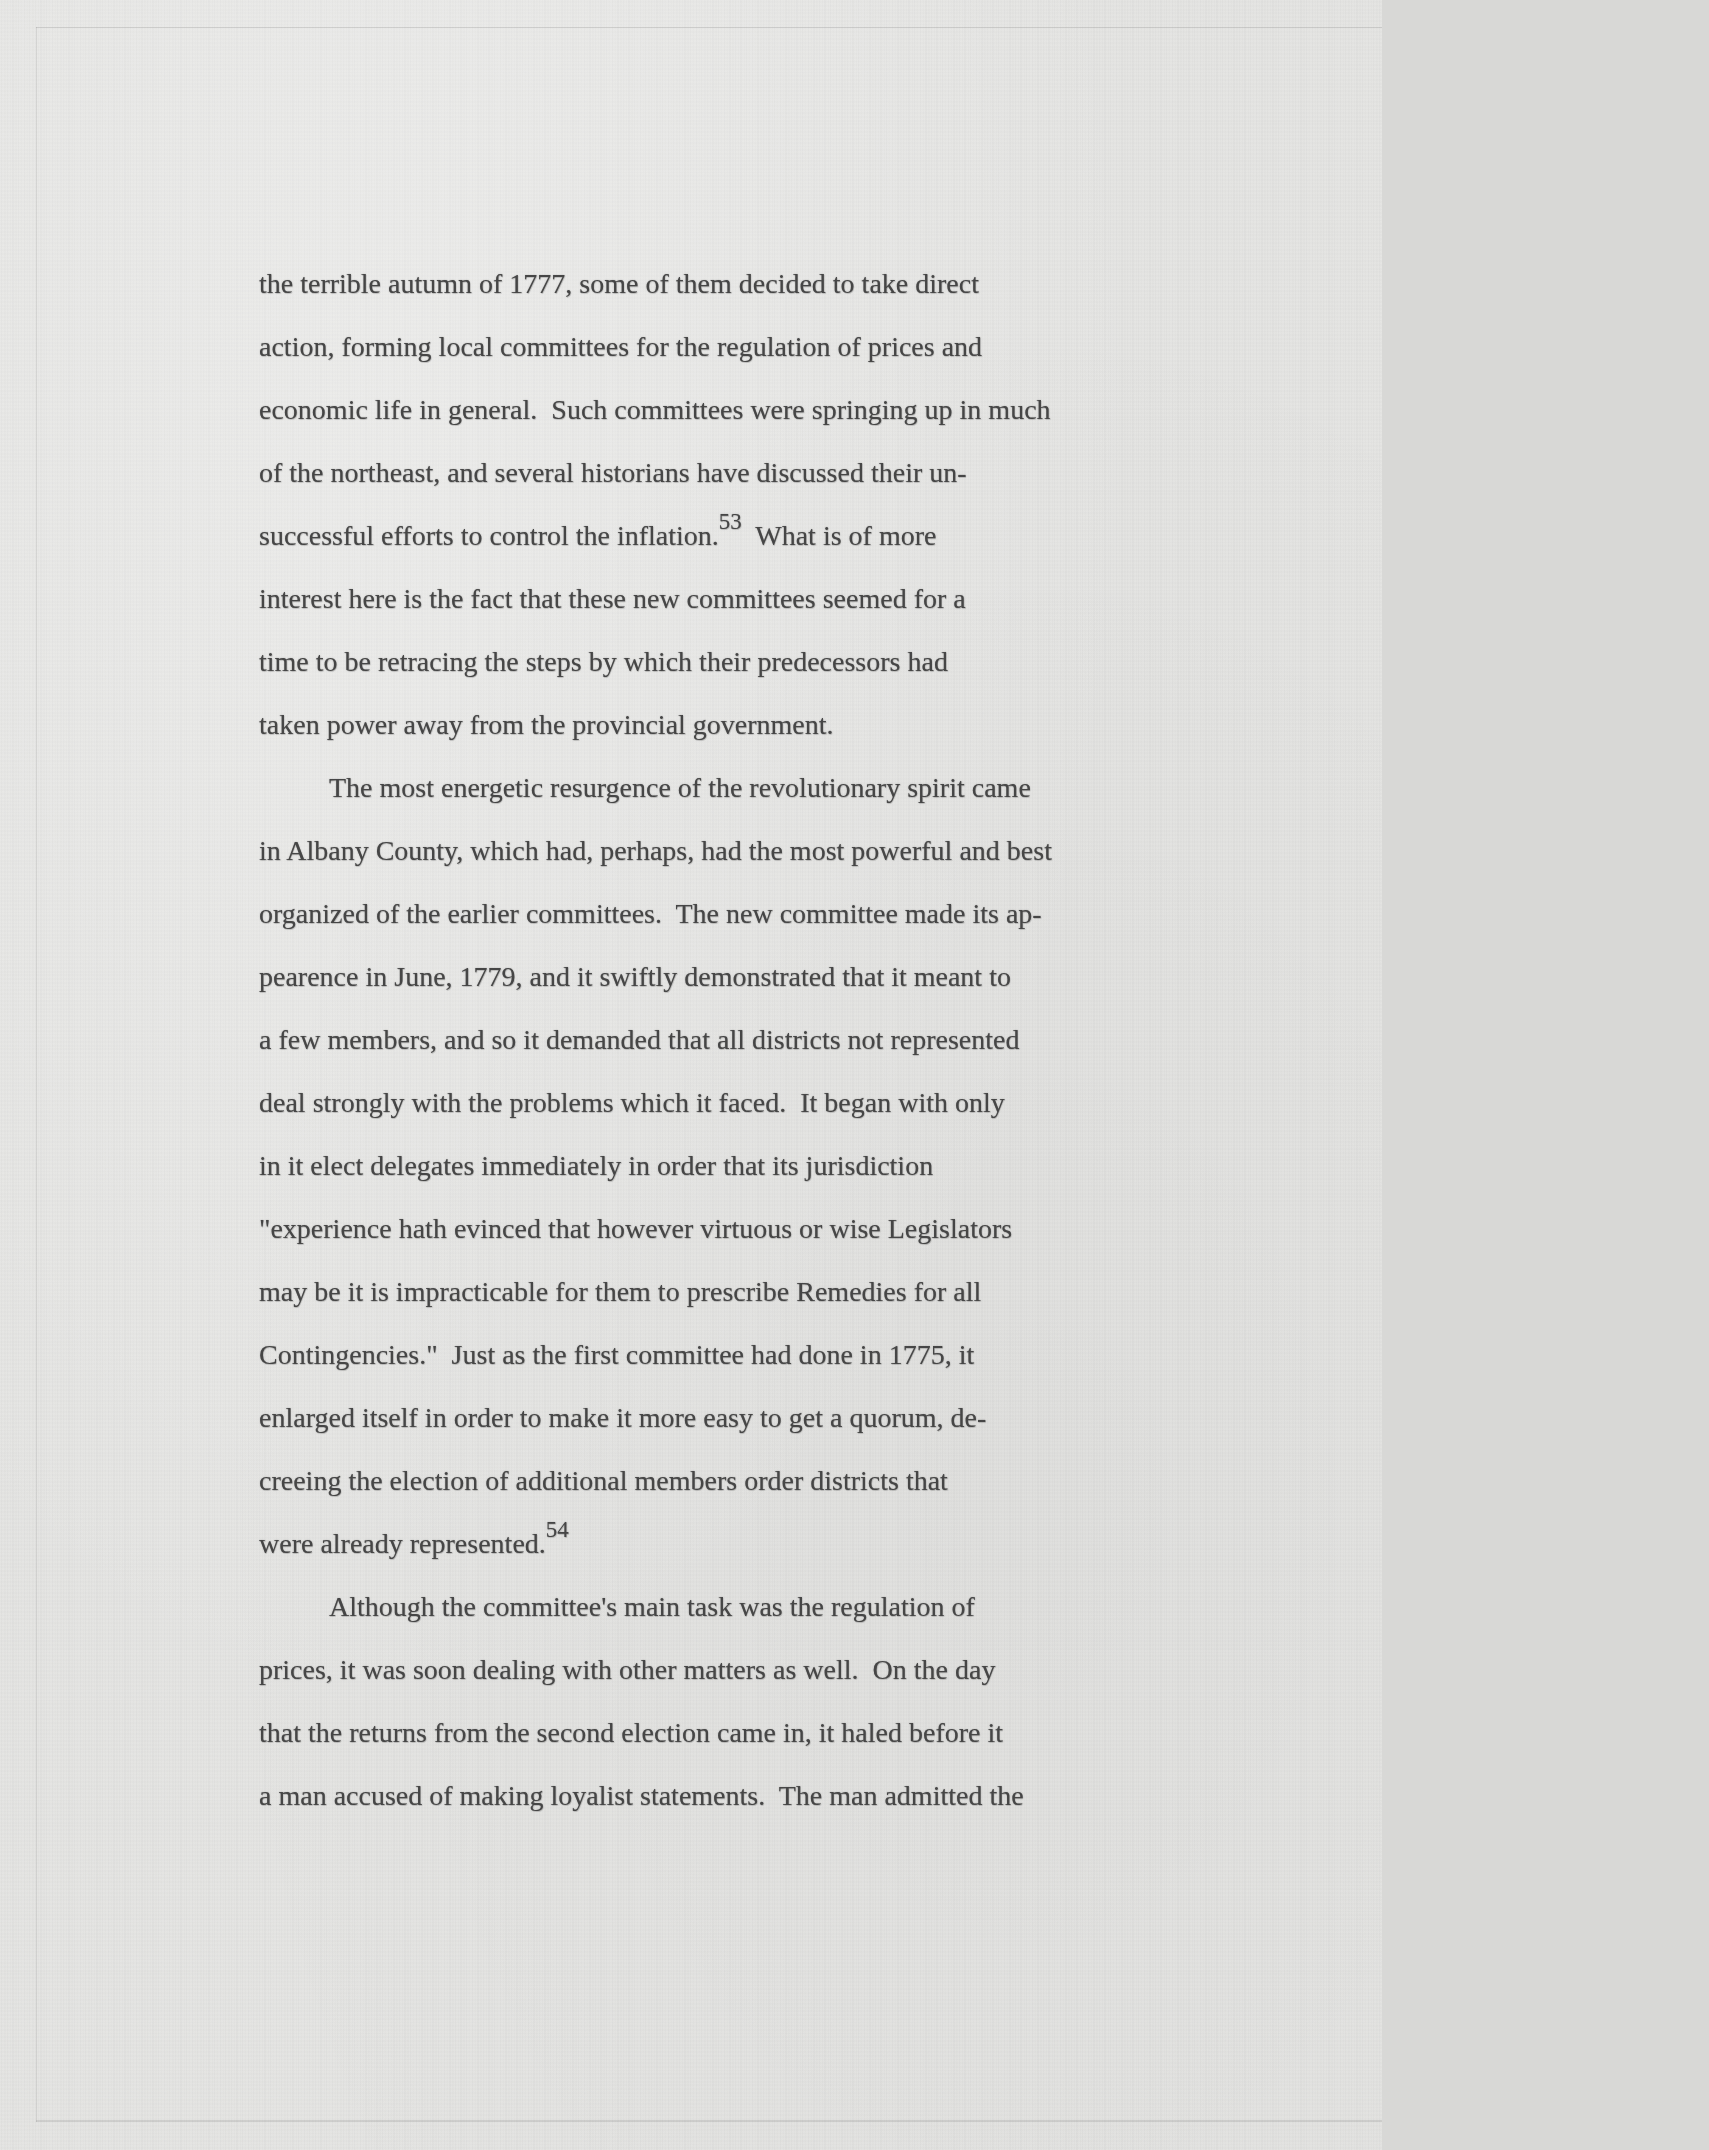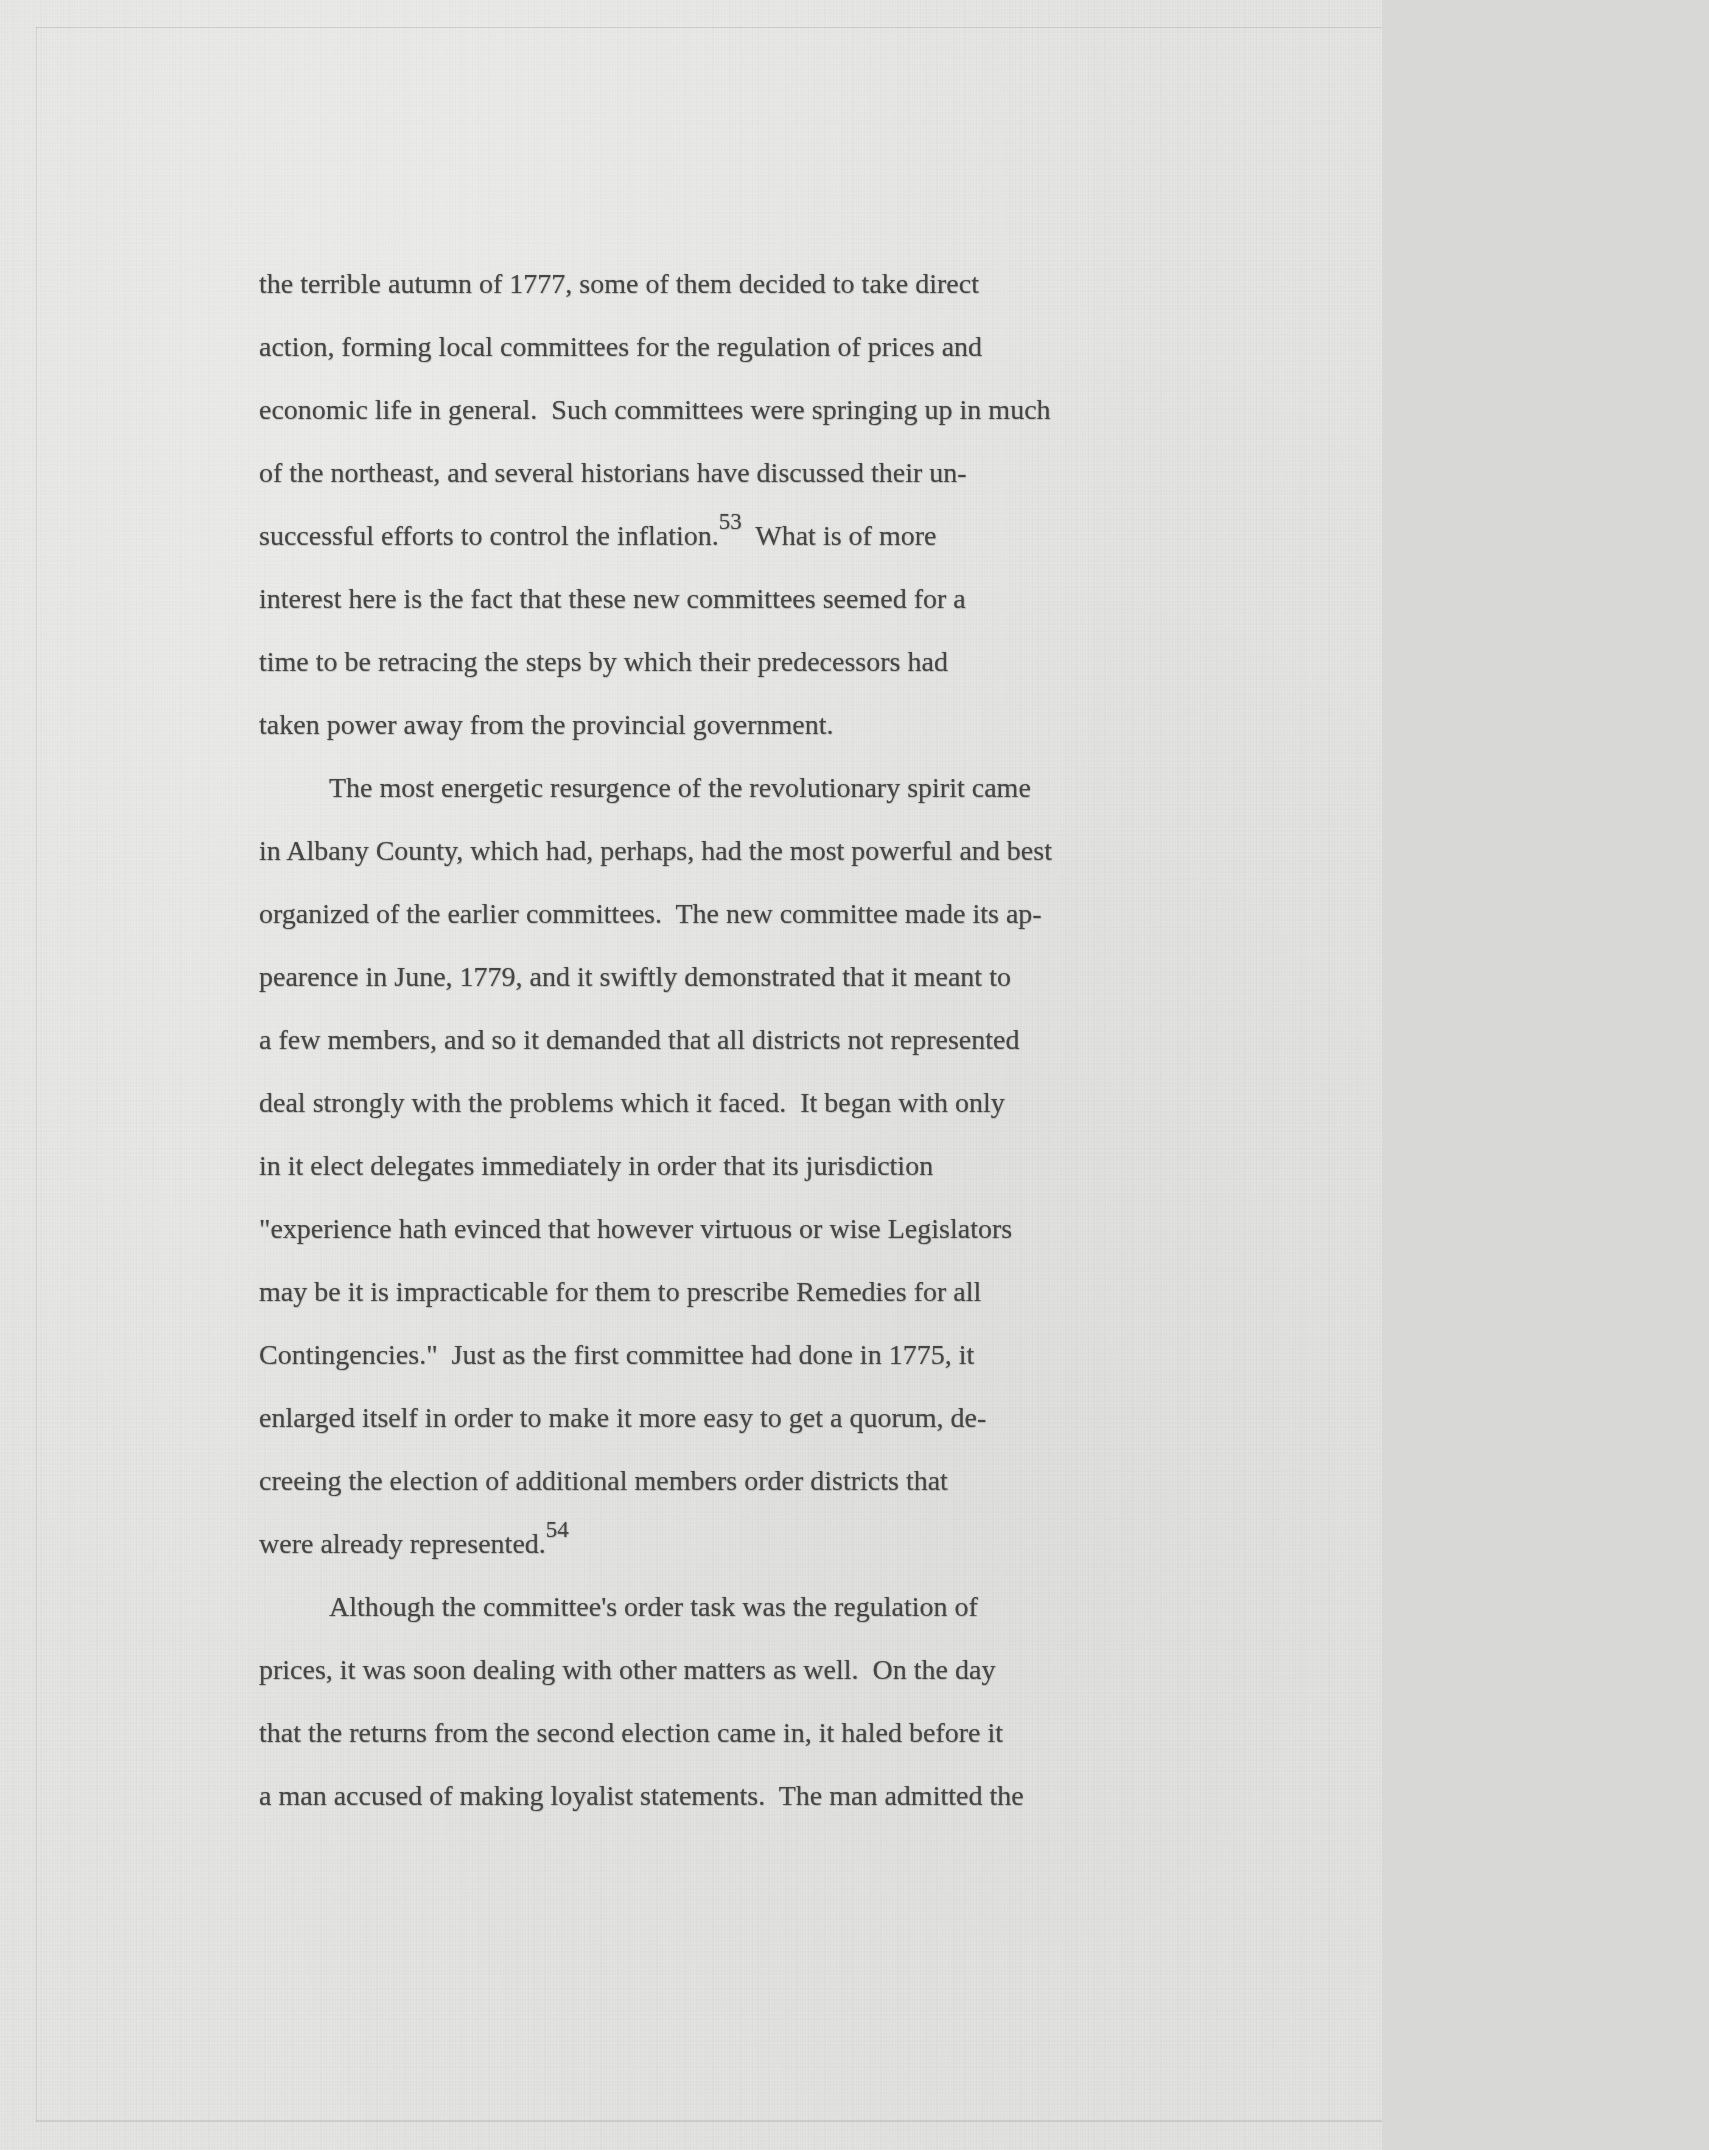--- a/index.html
+++ b/index.html
@@ -92,19 +92,19 @@
       <div class="line">pearence in June, 1779, and it swiftly demonstrated that it meant to</div>
       <div class="line">a few members, and so it demanded that all districts not represented</div>
       <div class="line">deal strongly with the problems which it faced.  It began with only</div>
       <div class="line">in it elect delegates immediately in order that its jurisdiction</div>
       <div class="line">"experience hath evinced that however virtuous or wise Legislators</div>
       <div class="line">may be it is impracticable for them to prescribe Remedies for all</div>
       <div class="line">Contingencies."  Just as the first committee had done in 1775, it</div>
       <div class="line">enlarged itself in order to make it more easy to get a quorum, de-</div>
       <div class="line">creeing the election of additional members order districts that</div>
       <div class="line">were already represented.<span class="sup">54</span></div>
-      <div class="line indent">Although the committee's order task was the regulation of</div>
+      <div class="line indent">Although the committee's main task was the regulation of</div>
       <div class="line">prices, it was soon dealing with other matters as well.  On the day</div>
       <div class="line">that the returns from the second election came in, it haled before it</div>
       <div class="line">a man accused of making loyalist statements.  The man admitted the</div>
     </div>
 </div>
 
 
 </body></html>

